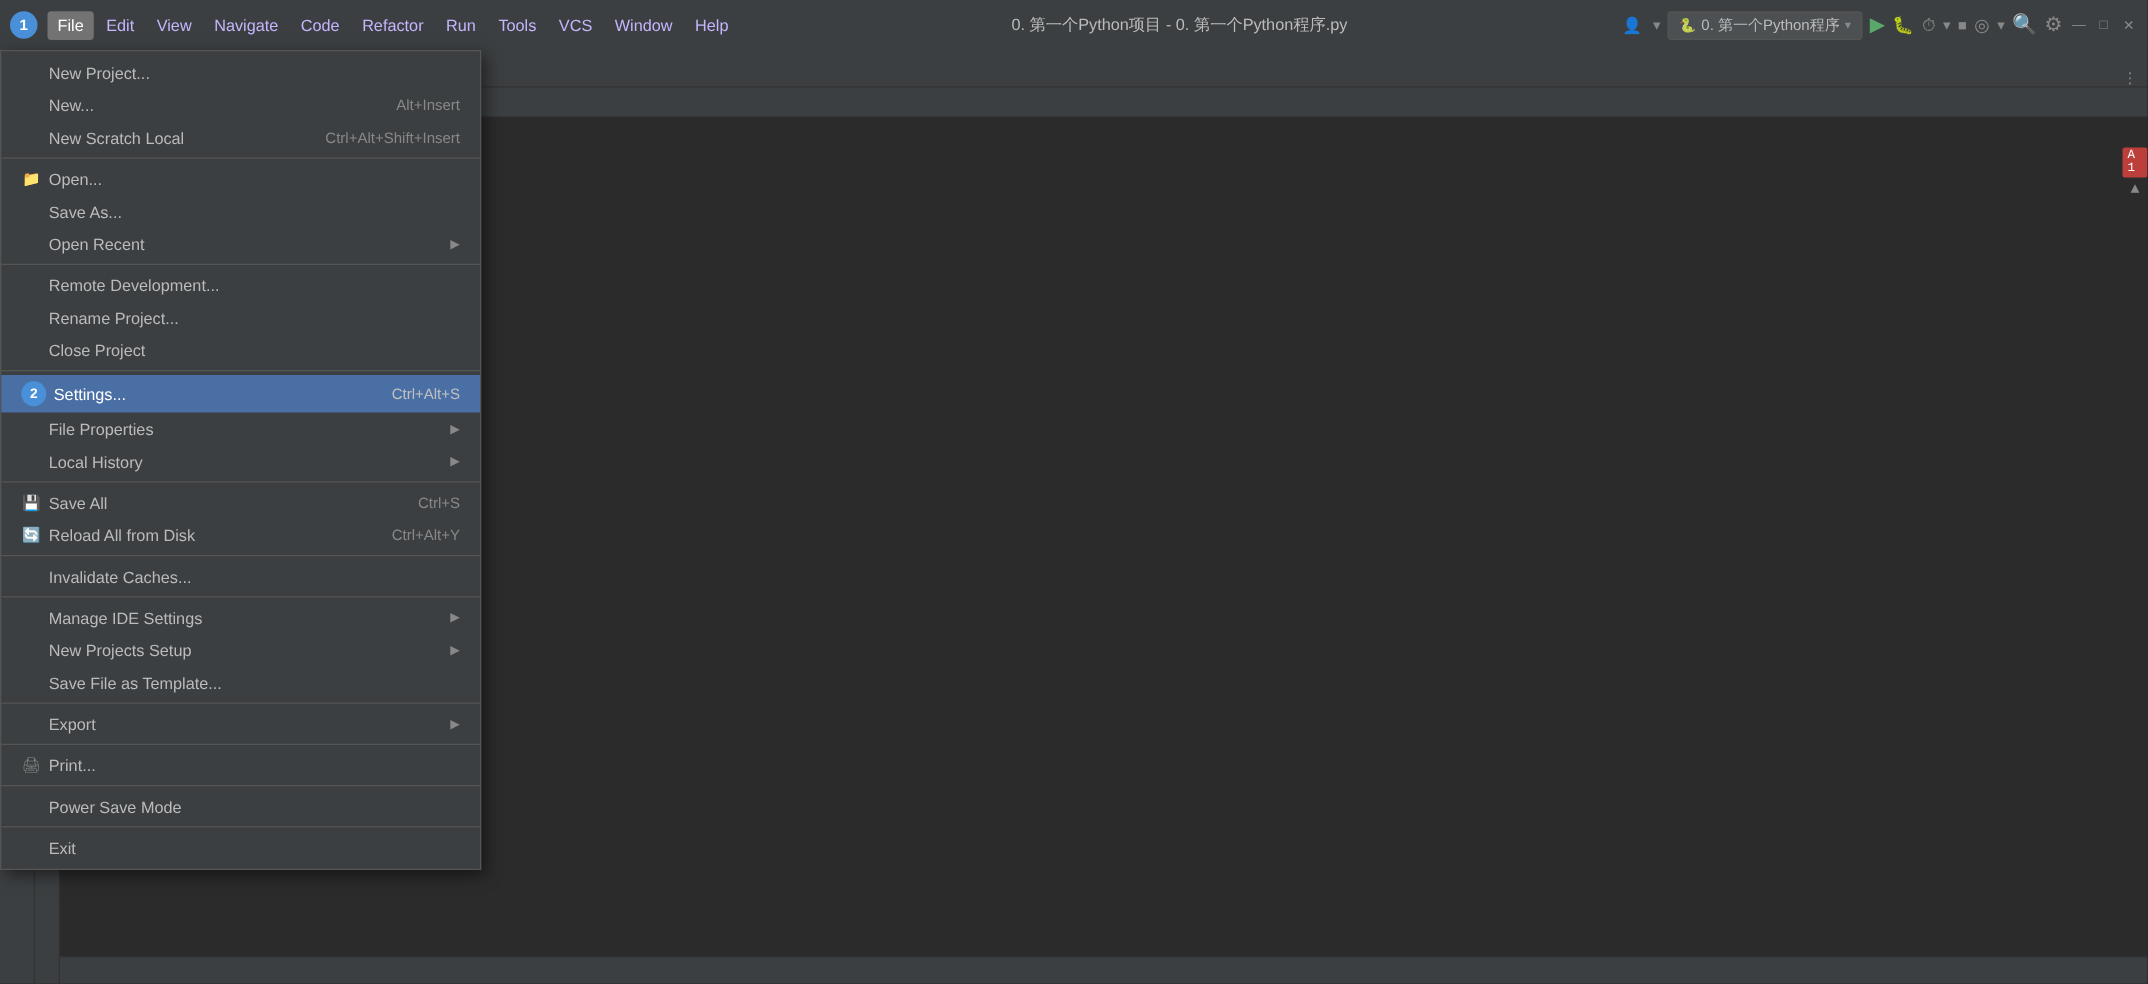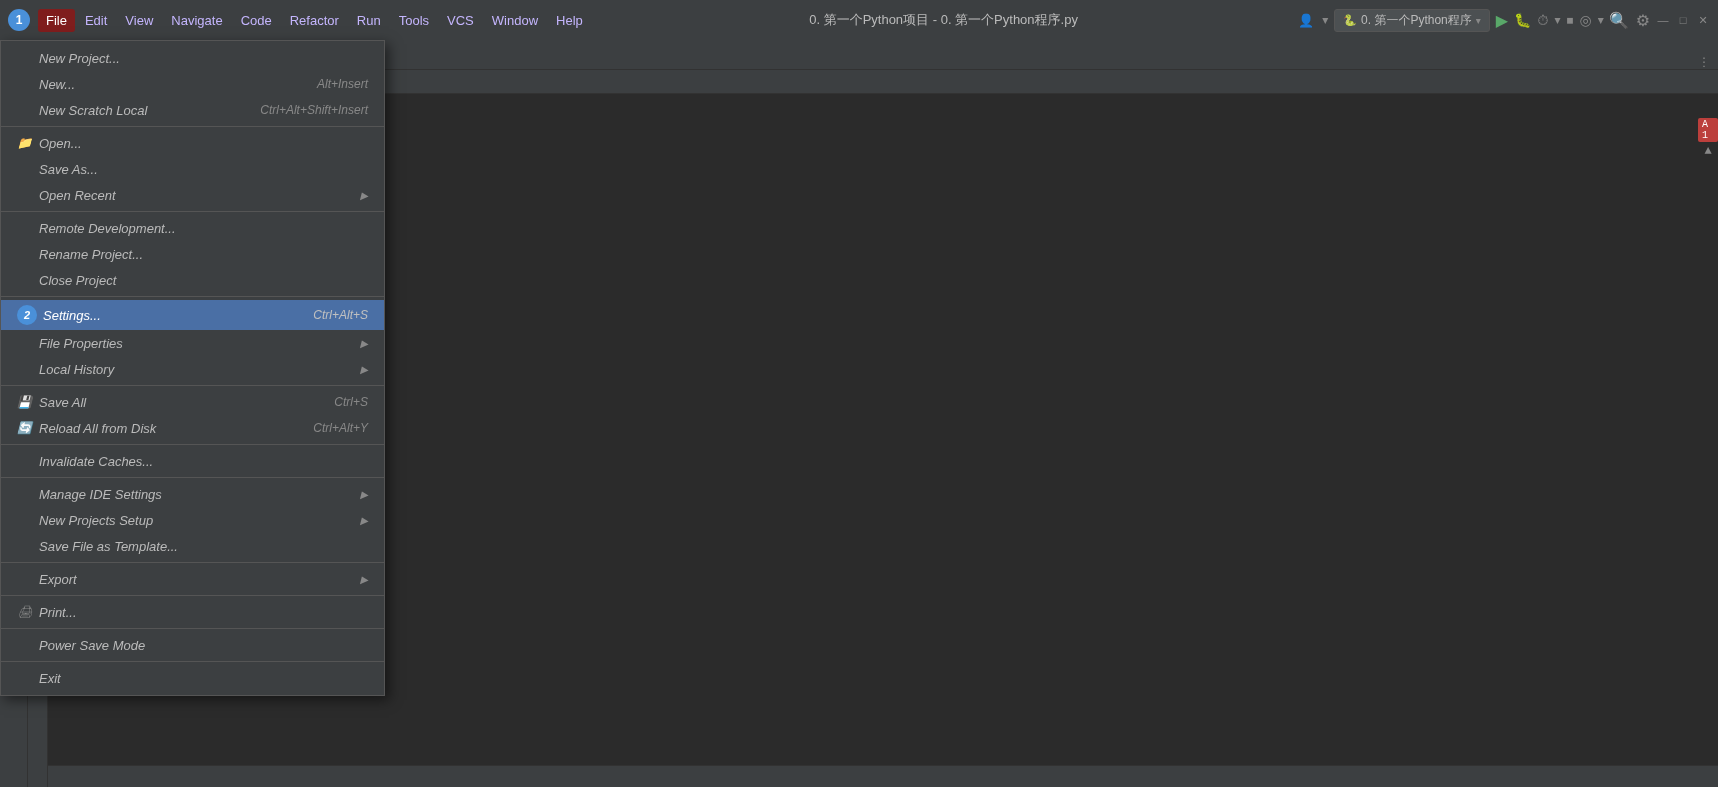--- a/index.html
+++ b/index.html
@@ -48,21 +48,21 @@
       gap: 2px;
       margin-left: 4px;
     }
     .menu-item {
       padding: 4px 8px;
       border-radius: 3px;
       cursor: pointer;
       color: #c4b5fd;
       font-size: 13px;
     }
-    .menu-item.active { background: #7f1d1d; color: white; }
+    .menu-item.active { background: #737373; color: white; }
     .titlebar-center {
       flex: 1;
       text-align: center;
       font-size: 13px;
       color: #bbbbbb;
     }
     .win-btn {
       width: 14px;
       height: 14px;
       display: flex;
@@ -268,21 +268,20 @@
       margin: 3px 0;
     }
     .dropdown-item {
       display: flex;
       align-items: center;
       padding: 5px 16px;
       cursor: pointer;
       color: #bbbbbb;
       font-size: 13px;
       position: relative;
-      font-style: italic;
     }
     .dropdown-item.highlighted {
       background: #4a6fa5;
       color: white;
     }
     .dropdown-item .item-label {
       flex: 1;
     }
     .dropdown-item .item-shortcut {
       color: #888;

